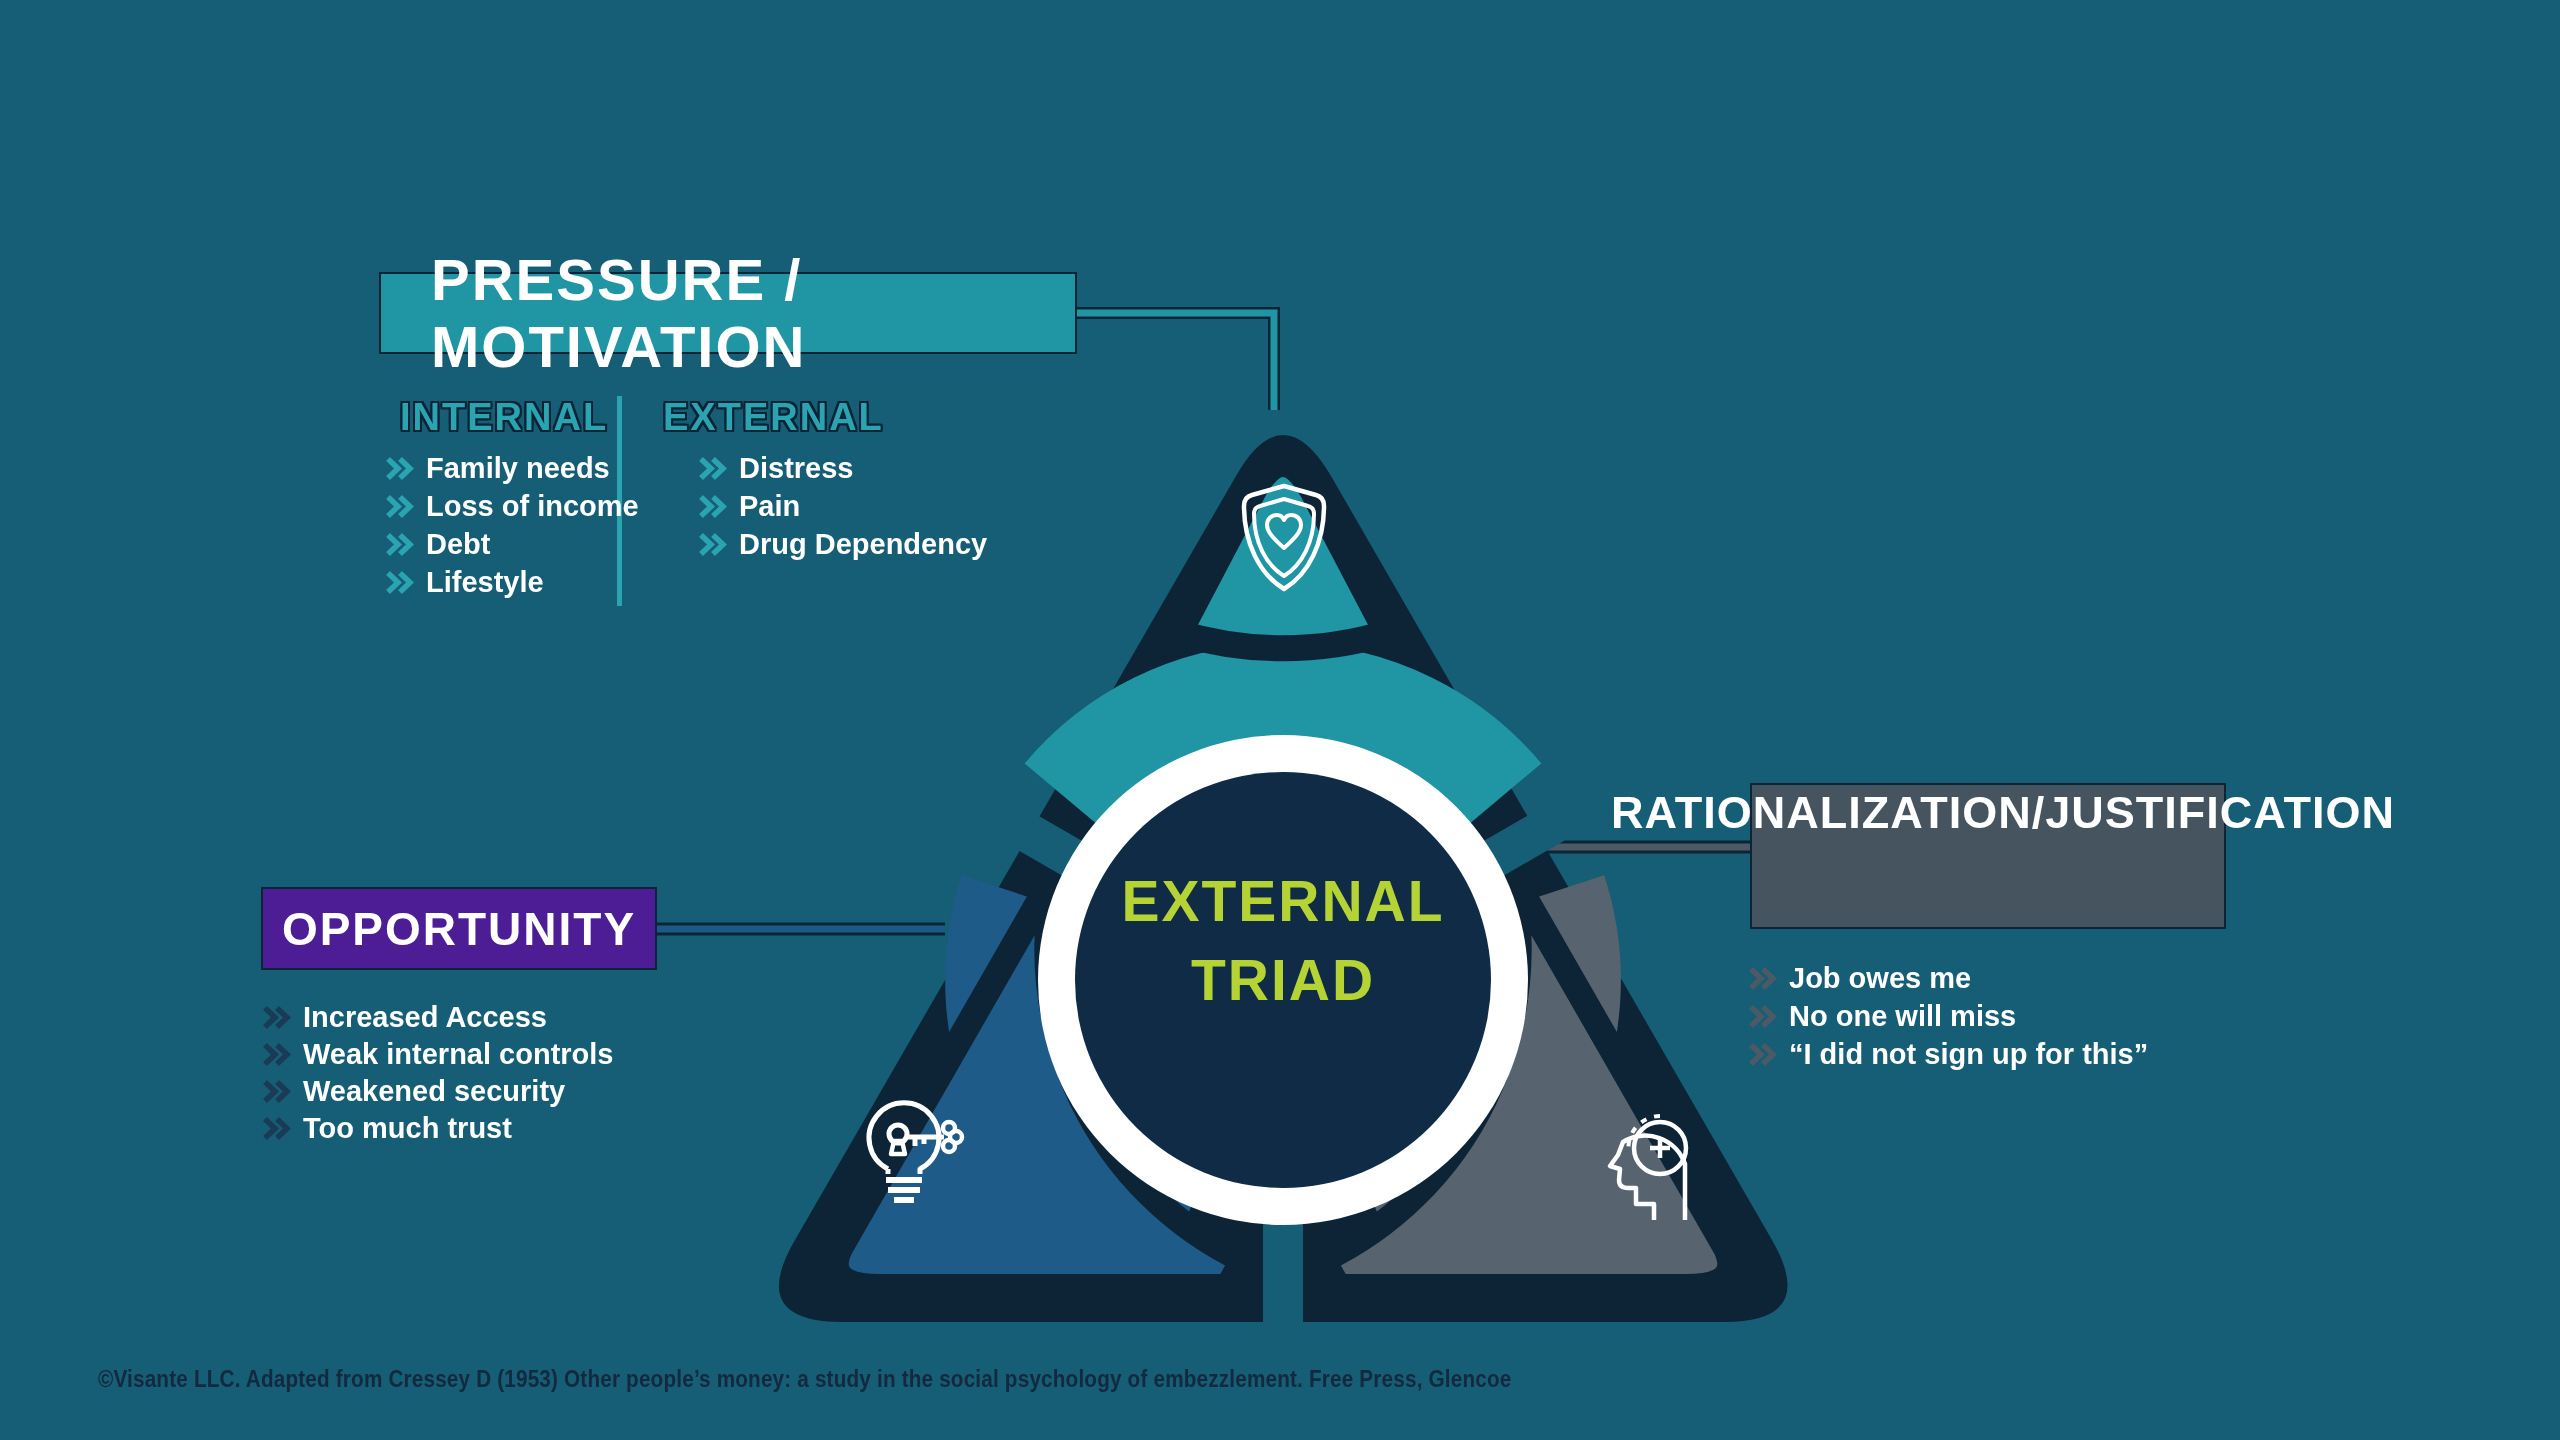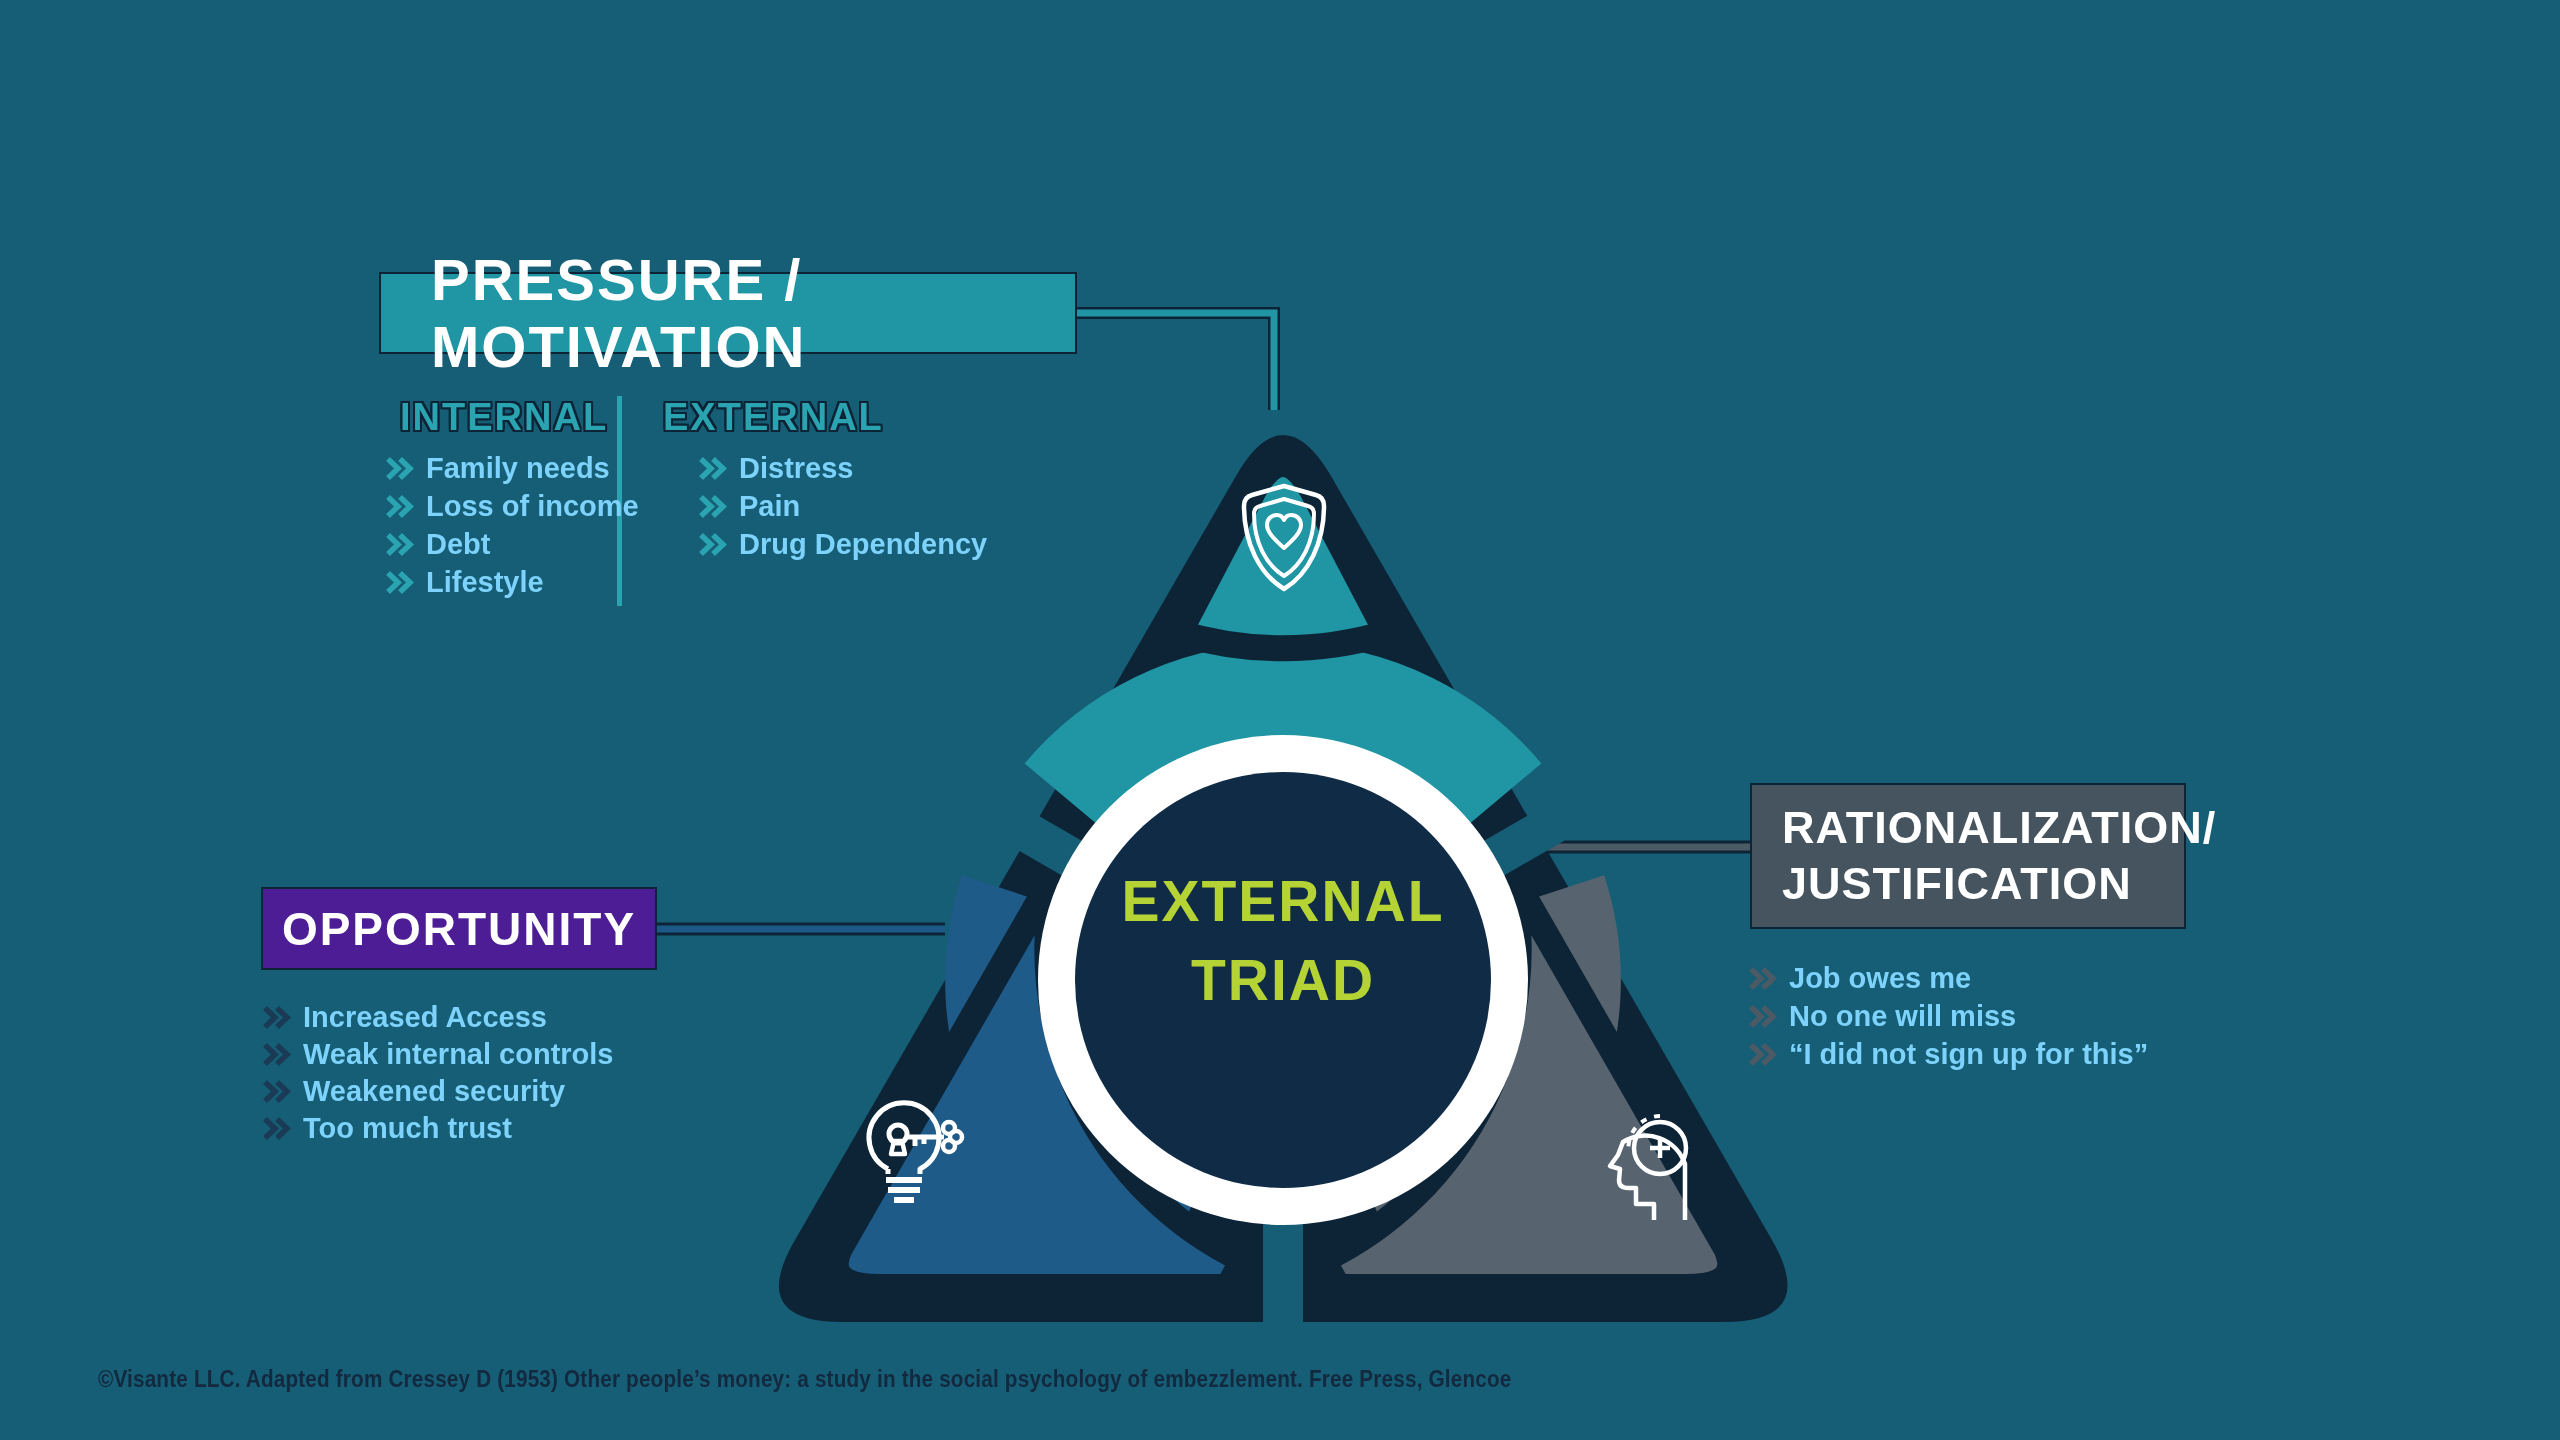--- a/index.html
+++ b/index.html
@@ -11,35 +11,35 @@
   }
   .abs{position:absolute;}
   
   .hbox{
     position:absolute;display:flex;align-items:center;
     color:#FFFFFF;font-weight:bold;letter-spacing:2px;
     border:2px solid #0D2437;box-sizing:border-box;
   }
   #pressure-box{left:379px;top:272px;width:698px;height:82px;background:#2095A4;font-size:58px;padding-left:50px;}
   #opportunity-box{left:261px;top:887px;width:396px;height:83px;background:#4c1d95;font-size:46px;justify-content:center;}
-  #rationalization-box{left:1750px;top:783px;width:436px;height:146px;background:#46545F;font-size:45px;padding-left:30px;flex-direction:column;align-items:flex-start;justify-content:center;line-height:56px;letter-spacing:1px;}
+  #rationalization-box{left:1750px;top:783px;width:476px;height:146px;background:#46545F;font-size:45px;padding-left:30px;flex-direction:row;align-items:flex-start;justify-content:center;line-height:56px;letter-spacing:1px;}
   
   .subhead{
     position:absolute;font-size:38px;font-weight:bold;letter-spacing:2px;color:#2BA4B2;
     text-shadow:2px 0 #0D2437,-2px 0 #0D2437,0 2px #0D2437,0 -2px #0D2437,
                 2px 2px #0D2437,-2px -2px #0D2437,2px -2px #0D2437,-2px 2px #0D2437;
   }
   #internal-heading{left:385px;top:396px;margin-left:15px;}
   #external-heading{left:663px;top:396px;}
   #internal-external-divider{left:617px;top:396px;width:5px;height:210px;background:#2BA4B2;}
   
   .list{position:absolute;display:flex;flex-direction:column;}
   .li{display:flex;align-items:center;height:38px;}
   .li .chev{flex:0 0 auto;margin-right:11px;}
-  .li span{font-size:29px;font-weight:bold;color:#7dd3fc;white-space:nowrap;}
+  .li span{font-size:29px;font-weight:bold;color:#ffffff;white-space:nowrap;}
   #internal-list{left:385px;top:449px;}
   #external-list{left:698px;top:449px;}
   #opportunity-list{left:262px;top:999px;}
   #opportunity-list .li{height:37px;}
   #rationalization-list{left:1748px;top:959px;}
   
   #center-text{
     position:absolute;left:1073px;top:862px;width:420px;text-align:center;
     color:#B5D335;font-size:57px;font-weight:bold;line-height:79px;letter-spacing:2px;
   }

